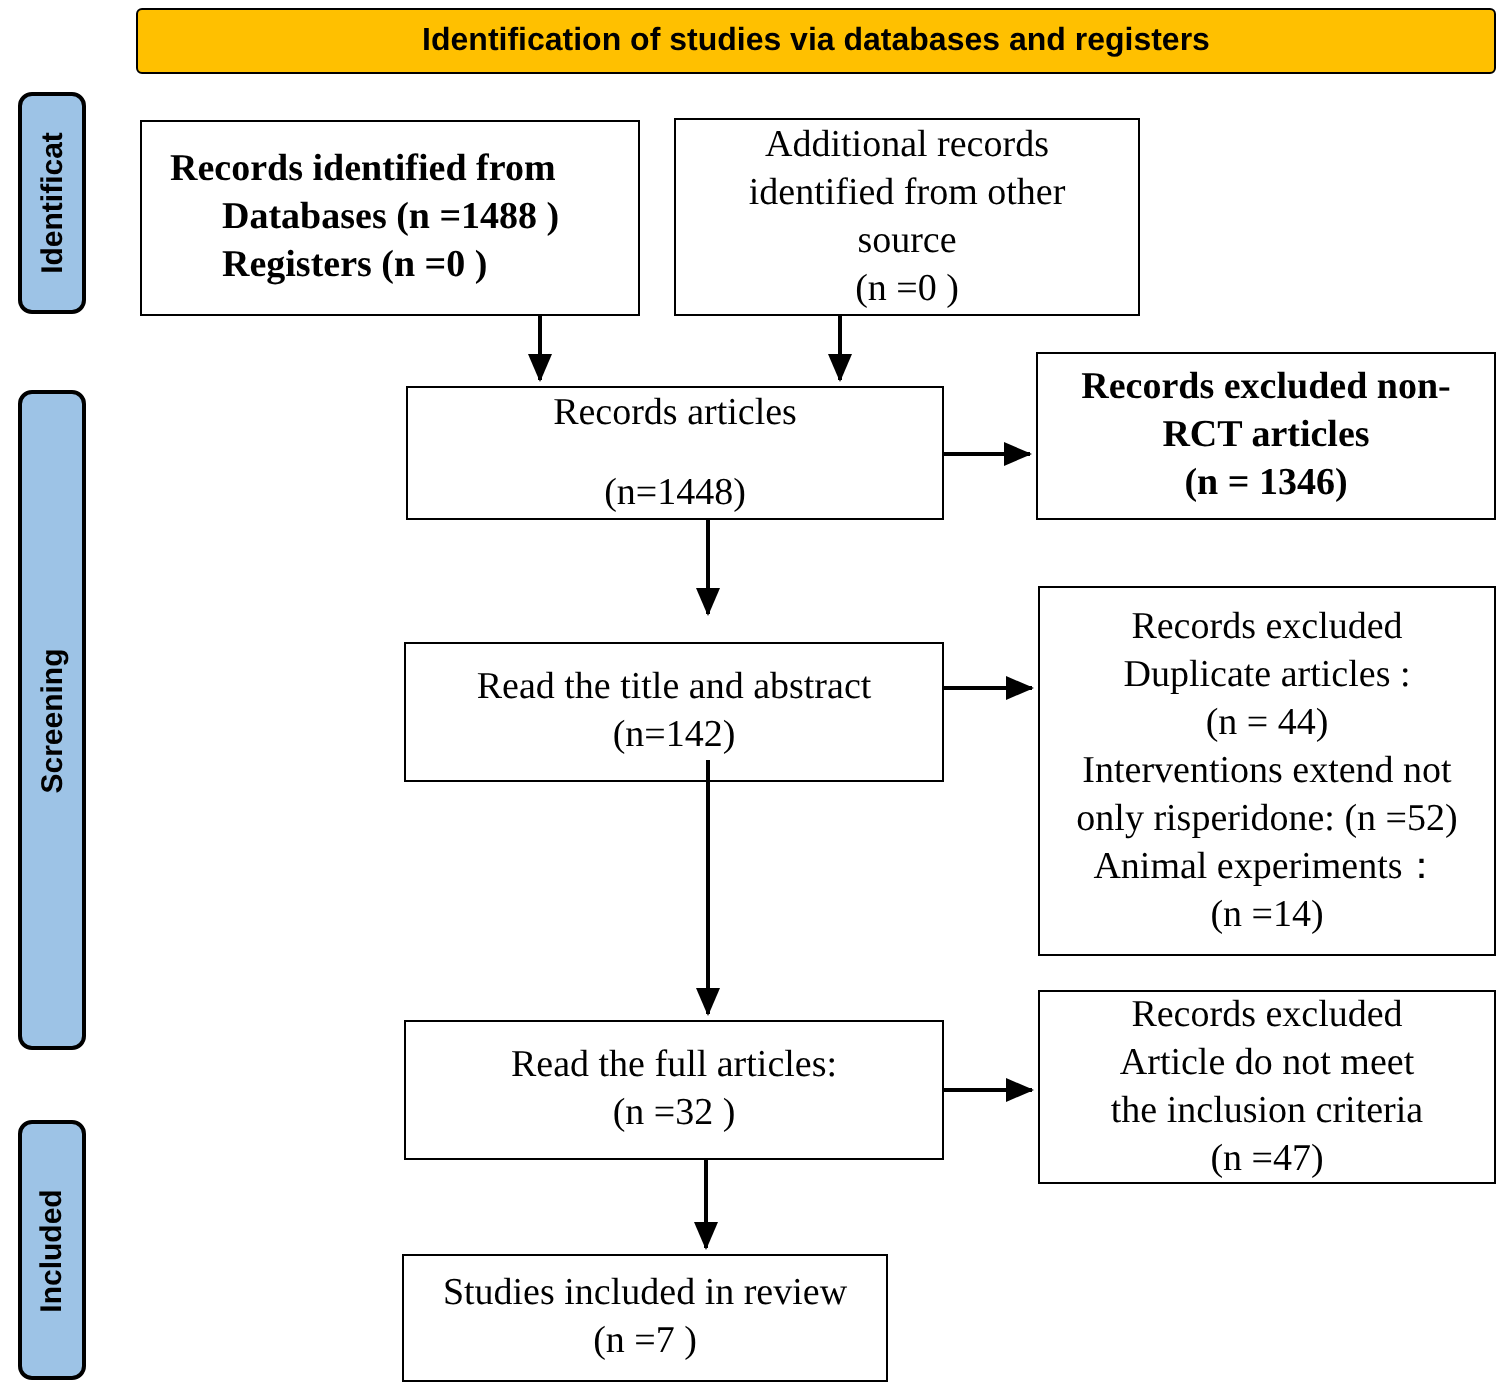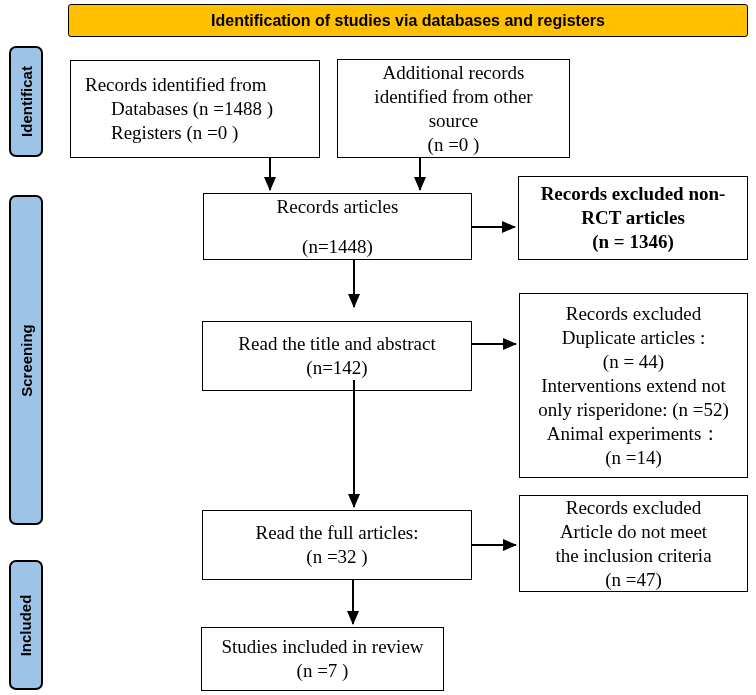--- a/index.html
+++ b/index.html
@@ -68,21 +68,21 @@
   <div class="stage" style="top:46px; height:111px;">
     <span class="rot">Identificat</span>
   </div>
   <div class="stage" style="top:195px; height:330px;">
     <span class="rot">Screening</span>
   </div>
   <div class="stage" style="top:560px; height:130px;">
     <span class="rot">Included</span>
   </div>
 
-  <div class="flowbox align-left" style="left:70px; top:60px; width:250px; height:98px;">
+  <div class="flowbox align-left" style="left:70px; top:60px; width:250px; height:98px;font-weight:bold;">
     <div class="line">Records identified from</div>
     <div class="line indent">Databases (n =1488 )</div>
     <div class="line indent">Registers (n =0 )</div>
   </div>
 
   <div class="flowbox" style="left:337px; top:59px; width:233px; height:99px;">
     <div class="line">Additional records</div>
     <div class="line">identified from other</div>
     <div class="line">source</div>
     <div class="line">(n =0 )</div>

